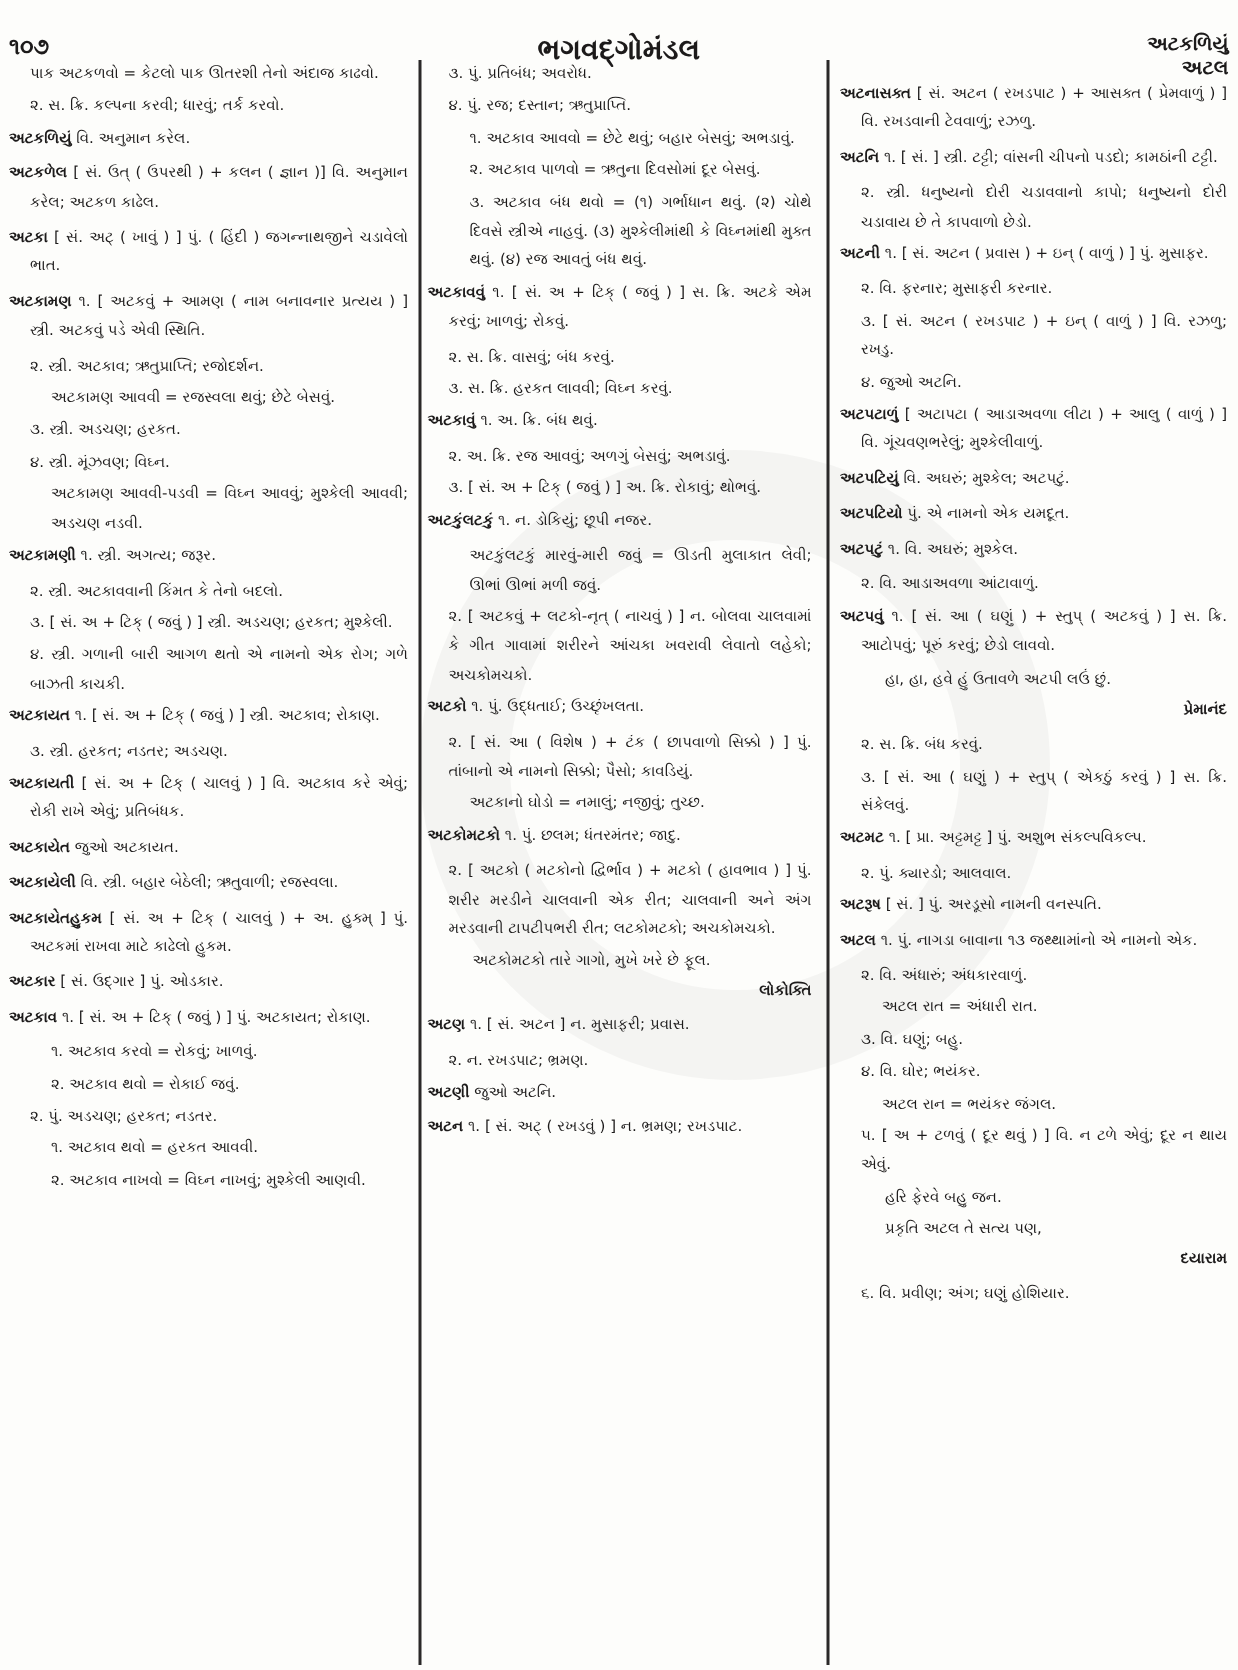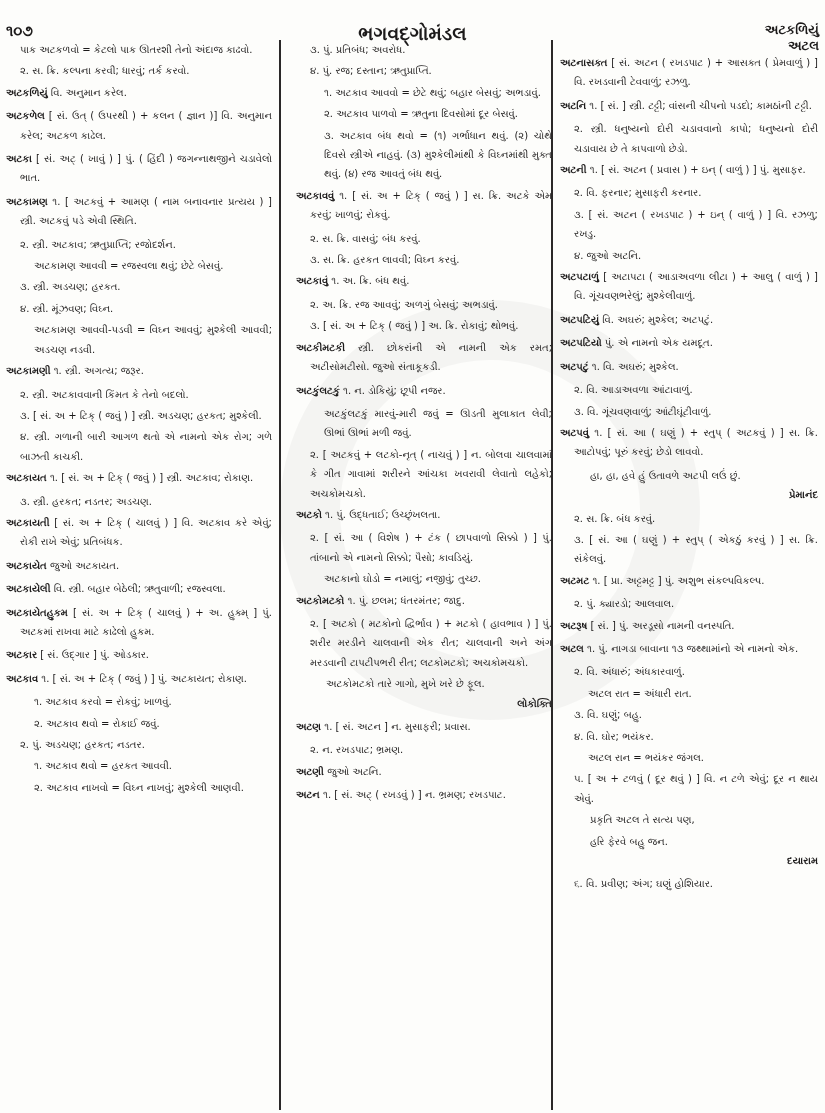--- a/index.html
+++ b/index.html
@@ -15,21 +15,21 @@
   }
   .page-num { position:absolute; left:6px; top:6px; font-size:15px; font-weight:bold; }
   .page-title { position:absolute; left:0; right:0; top:6px; text-align:center; font-size:19px; font-weight:bold; }
   .guide { position:absolute; right:6px; top:6px; text-align:right; font-size:13px; font-weight:bold; line-height:16px; }
   .cols { position:absolute; left:0; top:40px; width:825px; height:1073px; }
   .col {
     position:absolute; top:0; height:1073px; overflow:hidden;
     font-size:10px; line-height:19.4px;
   }
   .c1 { left:6px; width:266px; }
-  .c2 { left:296px; width:256px; }
+  .c2 { left:285px; width:256px; }
   .c3 { left:560px; width:258px;margin-top:13px; }
   .rule { position:absolute; top:0; width:2px; height:1070px; background:#2a2828; }
   .r1 { left:279px; }
   .r2 { left:551px; }
   .entry { margin:0 0 4px 0; text-indent:0; padding-left:14px; text-indent:-14px; text-align:justify; }
   .hw { font-weight:bold; }
   .sense { padding-left:14px; margin:0 0 2px 0; text-align:justify; }
   .cont { padding-left:14px; margin:0 0 2px 0; }
   .phrase { padding-left:28px; margin:0 0 2px 0; text-align:justify; }
   .quote { padding-left:30px; margin:2px 0 0 0; }
@@ -91,21 +91,20 @@
       <div class="sense">૪. પું. રજ; દસ્તાન; ઋતુપ્રાપ્તિ.</div>
       <div class="phrase">૧. અટકાવ આવવો = છેટે થવું; બહાર બેસવું; અભડાવું.</div>
       <div class="phrase">૨. અટકાવ પાળવો = ઋતુના દિવસોમાં દૂર બેસવું.</div>
       <div class="phrase">૩. અટકાવ બંધ થવો = (૧) ગર્ભાધાન થવું. (૨) ચોથે દિવસે સ્ત્રીએ નાહવું. (૩) મુશ્કેલીમાંથી કે વિઘ્નમાંથી મુક્ત થવું. (૪) રજ આવતું બંધ થવું.</div>
       <div class="entry"><span class="hw">અટકાવવું</span><span> ૧. [ સં. અ + ટિક્ ( જવું ) ] સ. ક્રિ. અટકે એમ કરવું; ખાળવું; રોકવું.</span></div>
       <div class="sense">૨. સ. ક્રિ. વાસવું; બંધ કરવું.</div>
       <div class="sense">૩. સ. ક્રિ. હરકત લાવવી; વિઘ્ન કરવું.</div>
       <div class="entry"><span class="hw">અટકાવું</span><span> ૧. અ. ક્રિ. બંધ થવું.</span></div>
       <div class="sense">૨. અ. ક્રિ. રજ આવવું; અળગું બેસવું; અભડાવું.</div>
       <div class="sense">૩. [ સં. અ + ટિક્ ( જવું ) ] અ. ક્રિ. રોકાવું; થોભવું.</div>
-      <div class="entry"><span class="hw">અટકીમટકી</span><span> સ્ત્રી. છોકરાંની એ નામની એક રમત; અટીસોમટીસો. જુઓ સંતાકૂકડી.</span></div>
       <div class="entry"><span class="hw">અટકુંલટકું</span><span> ૧. ન. ડોકિયું; છૂપી નજર.</span></div>
       <div class="phrase">અટકુંલટકું મારવું-મારી જવું = ઊડતી મુલાકાત લેવી; ઊભાં ઊભાં મળી જવું.</div>
       <div class="sense">૨. [ અટકવું + લટકો-નૃત્ ( નાચવું ) ] ન. બોલવા ચાલવામાં કે ગીત ગાવામાં શરીરને આંચકા ખવરાવી લેવાતો લહેકો; અચકોમચકો.</div>
       <div class="entry"><span class="hw">અટકો</span><span> ૧. પું. ઉદ્ધતાઈ; ઉચ્છૃંખલતા.</span></div>
       <div class="sense">૨. [ સં. આ ( વિશેષ ) + ટંક ( છાપવાળો સિક્કો ) ] પું. તાંબાનો એ નામનો સિક્કો; પૈસો; કાવડિયું.</div>
       <div class="phrase">અટકાનો ઘોડો = નમાલું; નજીવું; તુચ્છ.</div>
       <div class="entry"><span class="hw">અટકોમટકો</span><span> ૧. પું. છલમ; ધંતરમંતર; જાદુ.</span></div>
       <div class="sense">૨. [ અટકો ( મટકોનો દ્વિર્ભાવ ) + મટકો ( હાવભાવ ) ] પું. શરીર મરડીને ચાલવાની એક રીત; ચાલવાની અને અંગ મરડવાની ટાપટીપભરી રીત; લટકોમટકો; અચકોમચકો.</div>
       <div class="quote">અટકોમટકો તારે ગાગો, મુખે ખરે છે ફૂલ.</div>
       <div class="author">લોકોક્તિ</div>
@@ -121,34 +120,33 @@
       <div class="sense">૨. સ્ત્રી. ધનુષ્યનો દોરી ચડાવવાનો કાપો; ધનુષ્યનો દોરી ચડાવાય છે તે કાપવાળો છેડો.</div>
       <div class="entry"><span class="hw">અટની</span><span> ૧. [ સં. અટન ( પ્રવાસ ) + ઇન્ ( વાળું ) ] પું. મુસાફર.</span></div>
       <div class="sense">૨. વિ. ફરનાર; મુસાફરી કરનાર.</div>
       <div class="sense">૩. [ સં. અટન ( રખડપાટ ) + ઇન્ ( વાળું ) ] વિ. રઝળુ; રખડુ.</div>
       <div class="sense">૪. જુઓ અટનિ.</div>
       <div class="entry"><span class="hw">અટપટાળું</span><span> [ અટાપટા ( આડાઅવળા લીટા ) + આલુ ( વાળું ) ] વિ. ગૂંચવણભરેલું; મુશ્કેલીવાળું.</span></div>
       <div class="entry"><span class="hw">અટપટિયું</span><span> વિ. અઘરું; મુશ્કેલ; અટપટું.</span></div>
       <div class="entry"><span class="hw">અટપટિયો</span><span> પું. એ નામનો એક યમદૂત.</span></div>
       <div class="entry"><span class="hw">અટપટું</span><span> ૧. વિ. અઘરું; મુશ્કેલ.</span></div>
       <div class="sense">૨. વિ. આડાઅવળા આંટાવાળું.</div>
-      <div class="sense">૩. વિ. ગૂંચવણવાળું; આંટીઘૂંટીવાળું.</div>
       <div class="entry"><span class="hw">અટપવું</span><span> ૧. [ સં. આ ( ઘણું ) + સ્તુપ્ ( અટકવું ) ] સ. ક્રિ. આટોપવું; પૂરું કરવું; છેડો લાવવો.</span></div>
       <div class="quote">હા, હા, હવે હું ઉતાવળે અટપી લઉં છું.</div>
       <div class="author">પ્રેમાનંદ</div>
       <div class="sense">૨. સ. ક્રિ. બંધ કરવું.</div>
       <div class="sense">૩. [ સં. આ ( ઘણું ) + સ્તુપ્ ( એકઠું કરવું ) ] સ. ક્રિ. સંકેલવું.</div>
       <div class="entry"><span class="hw">અટમટ</span><span> ૧. [ પ્રા. અટ્ટમટ્ટ ] પું. અશુભ સંકલ્પવિકલ્પ.</span></div>
       <div class="sense">૨. પું. ક્યારડો; આલવાલ.</div>
       <div class="entry"><span class="hw">અટરૂષ</span><span> [ સં. ] પું. અરડૂસો નામની વનસ્પતિ.</span></div>
       <div class="entry"><span class="hw">અટલ</span><span> ૧. પું. નાગડા બાવાના ૧૩ જથ્થામાંનો એ નામનો એક.</span></div>
       <div class="sense">૨. વિ. અંધારું; અંધકારવાળું.</div>
       <div class="phrase">અટલ રાત = અંધારી રાત.</div>
       <div class="sense">૩. વિ. ઘણું; બહુ.</div>
       <div class="sense">૪. વિ. ઘોર; ભયંકર.</div>
       <div class="phrase">અટલ રાન = ભયંકર જંગલ.</div>
       <div class="sense">૫. [ અ + ટળવું ( દૂર થવું ) ] વિ. ન ટળે એવું; દૂર ન થાય એવું.</div>
+      <div class="quote">હરિ ફેરવે બહુ જન.</div>
       <div class="quote">પ્રકૃતિ અટલ તે સત્ય પણ,</div>
-      <div class="quote">હરિ ફેરવે બહુ જન.</div>
       <div class="author">દયારામ</div>
       <div class="sense">૬. વિ. પ્રવીણ; અંગ; ઘણું હોશિયાર.</div>
     </div>
 </div>
 
 </body></html>

